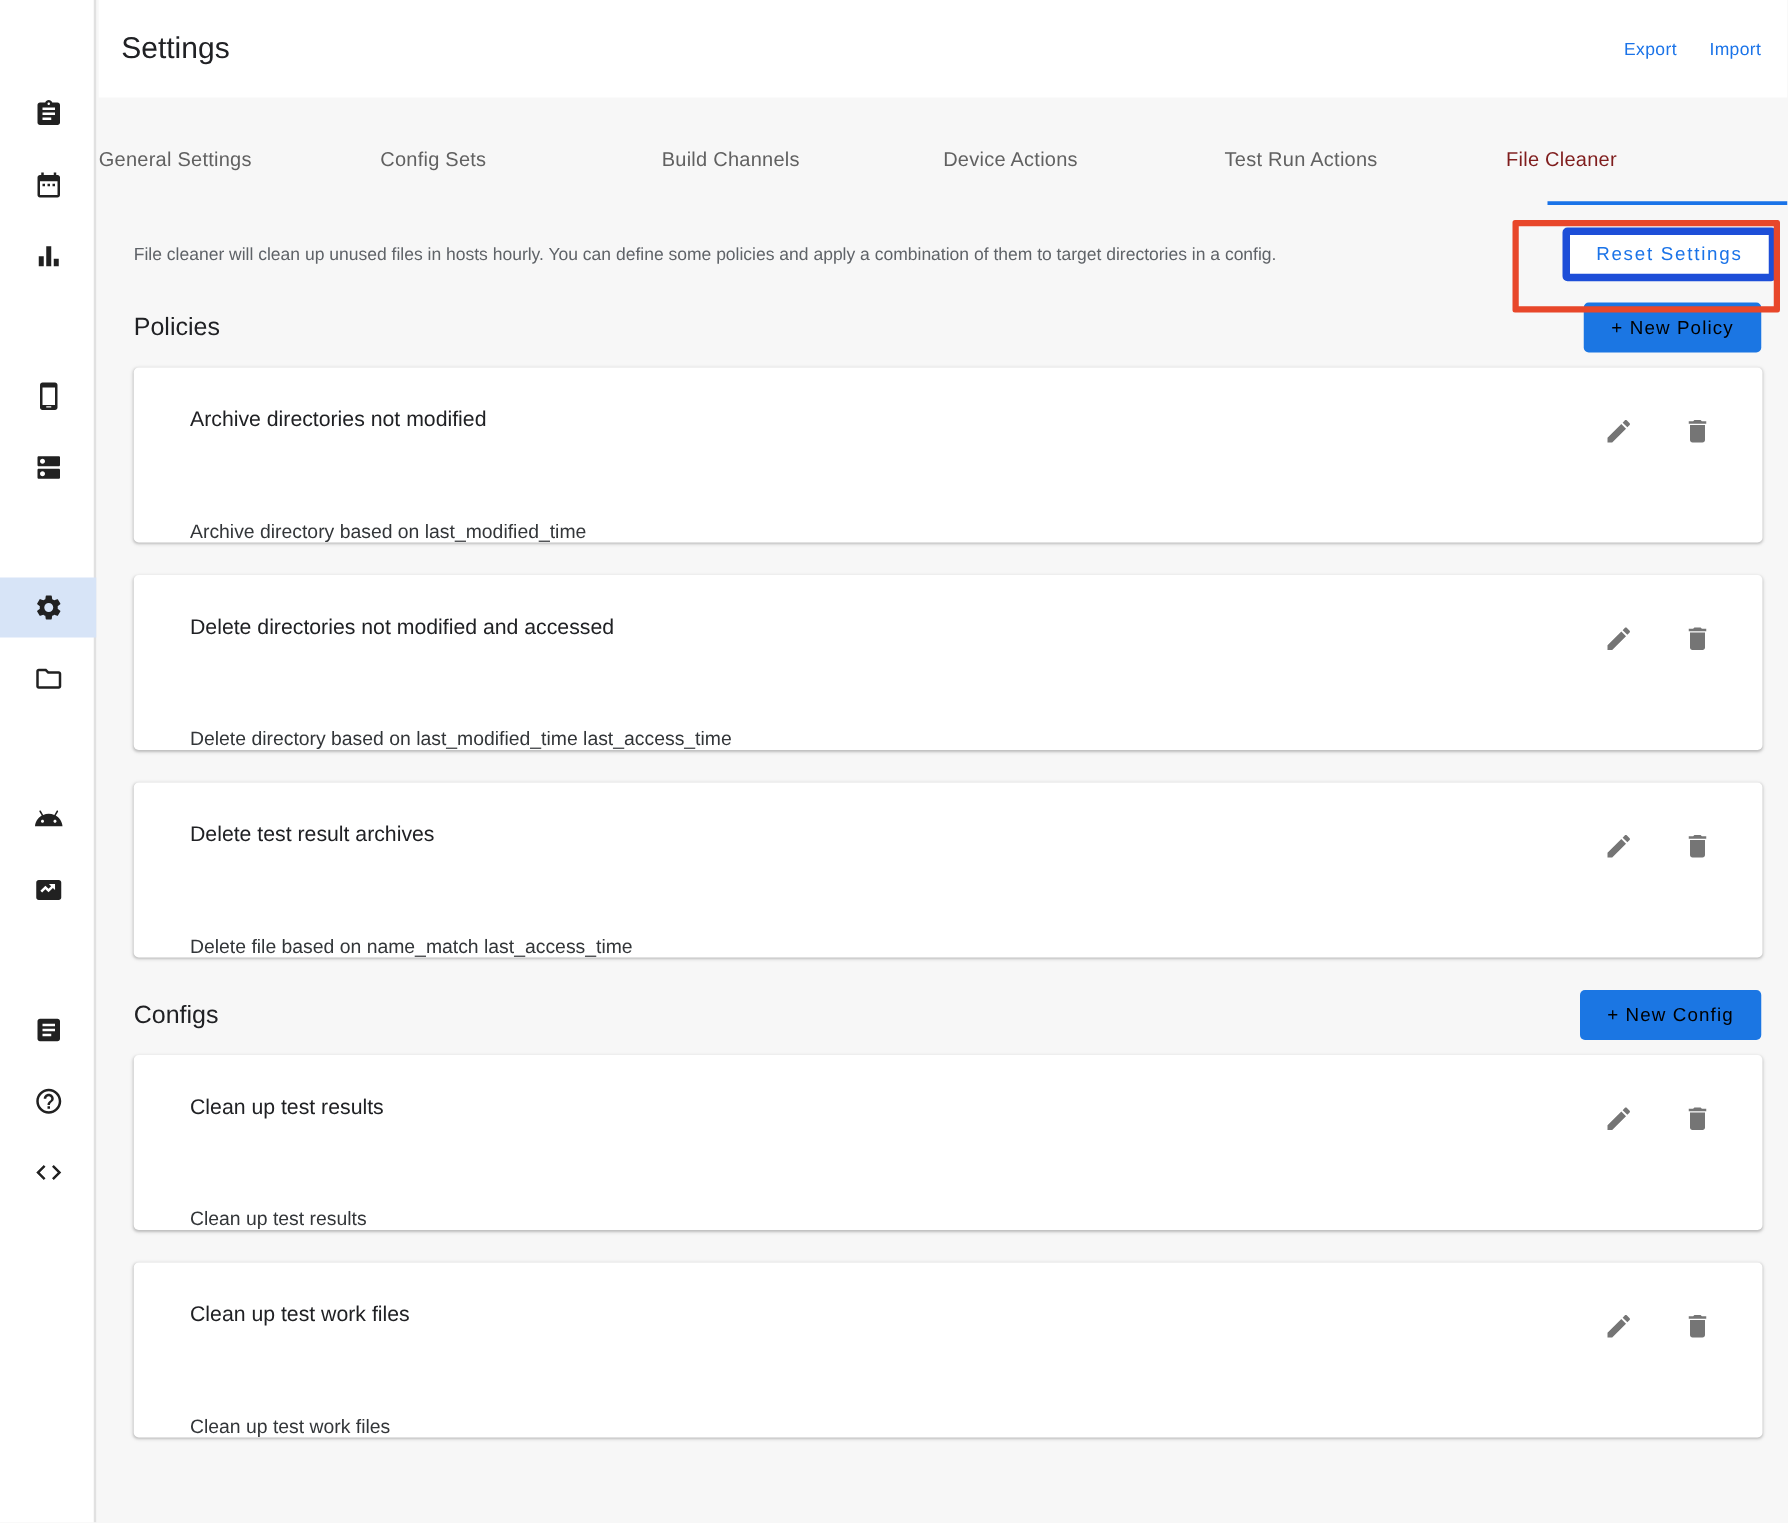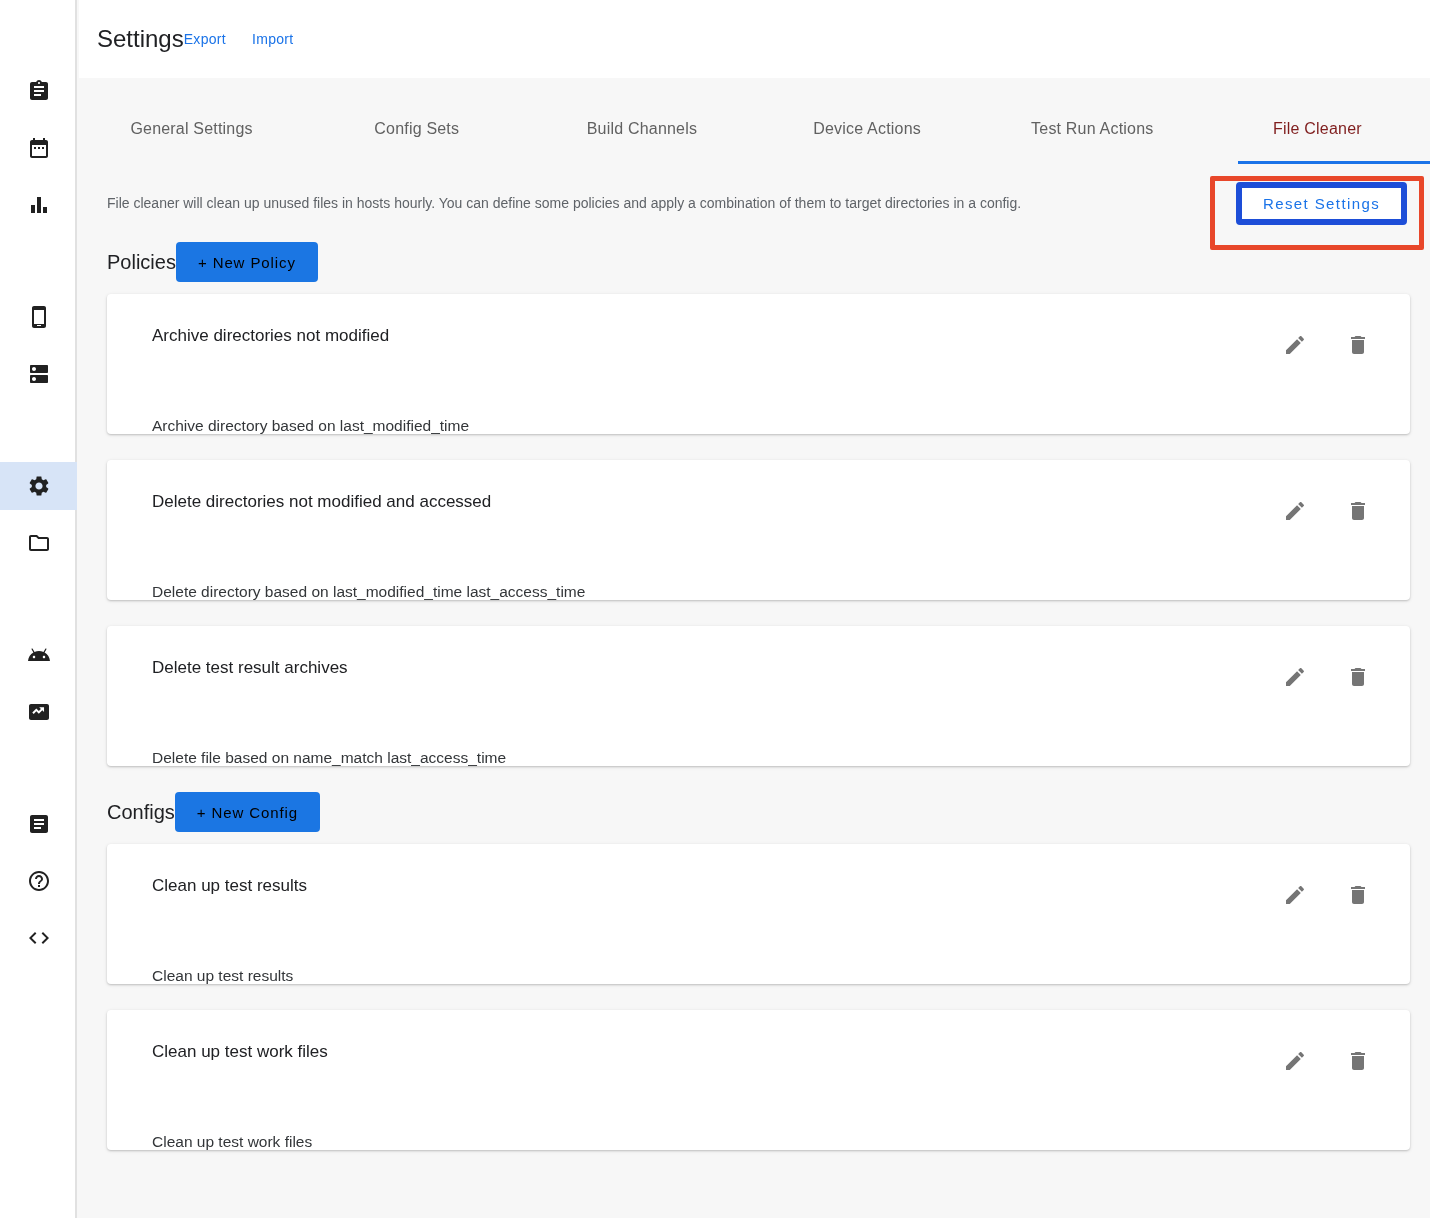--- a/index.html
+++ b/index.html
@@ -23,54 +23,54 @@
   }
   .nav-item.first { margin-top:67px; }
   .nav-item.group-start { margin-top:64px; }
   .nav-item svg { width:24px; height:24px; fill:#212121; }
   .nav-item.active { background:#d7e4f7; }
 
   
   .main { margin-left:79px; }
   .header {
     height:78px; background:#ffffff; display:flex; align-items:center;
-    justify-content:flex-start; padding:0 21px 0 18px;
+    justify-content:space-between; padding:0 21px 0 18px;
   }
   .page-title { font-size:24px; color:#202124; font-weight:400; }
   .header-links { display:flex; gap:26px; }
   .header-link {
     color:#1a73e8; font-size:14px; text-decoration:none; letter-spacing:0.3px; cursor:pointer;
   }
 
   
   .tabs { display:flex; height:86px; align-items:flex-end; }
   .tab {
-    flex:1; text-align:center; padding-bottom:26px; font-size:16px; color:#616161;
+    flex:1; padding-bottom:26px; font-size:16px; color:#616161;
     position:relative; cursor:pointer; letter-spacing:0.2px;
   }
   .tab.active { color:#7f1d1d; }
   .tab.active::after {
     content:""; position:absolute; left:33px; right:0; bottom:0; height:3px; background:#1a73e8;
   }
 
   
   .desc-row {
     display:flex; justify-content:space-between; align-items:center;
-    padding:14px 23px 0 28px; min-height:64px;
+    padding:14px 9px 0 28px; min-height:64px;
   }
   .desc-text { font-size:14px; color:#5f6368; max-width:1000px; }
   .btn-outline {
     background:#ffffff; border:6px solid #1d4ed8; color:#1a73e8; border-radius:4px;
     height:43px; width:171px; font-size:15px; letter-spacing:1.4px; cursor:pointer;
     font-family:inherit;
   }
 
   
   .section-row {
-    display:flex; justify-content:flex-start; align-items:center;
+    display:flex; justify-content:space-between; align-items:center;
     padding:0 21px 0 28px; margin-top:14px; margin-bottom:12px;
   }
   .section-title { font-size:20px; color:#202124; font-weight:400; }
   .btn-filled {
     background:#1b76e3; border:none; color:#000000; border-radius:4px;
     height:40px; padding:0 22px; font-size:15px; letter-spacing:0.9px; cursor:pointer;
     font-family:inherit;
   }
 
   

